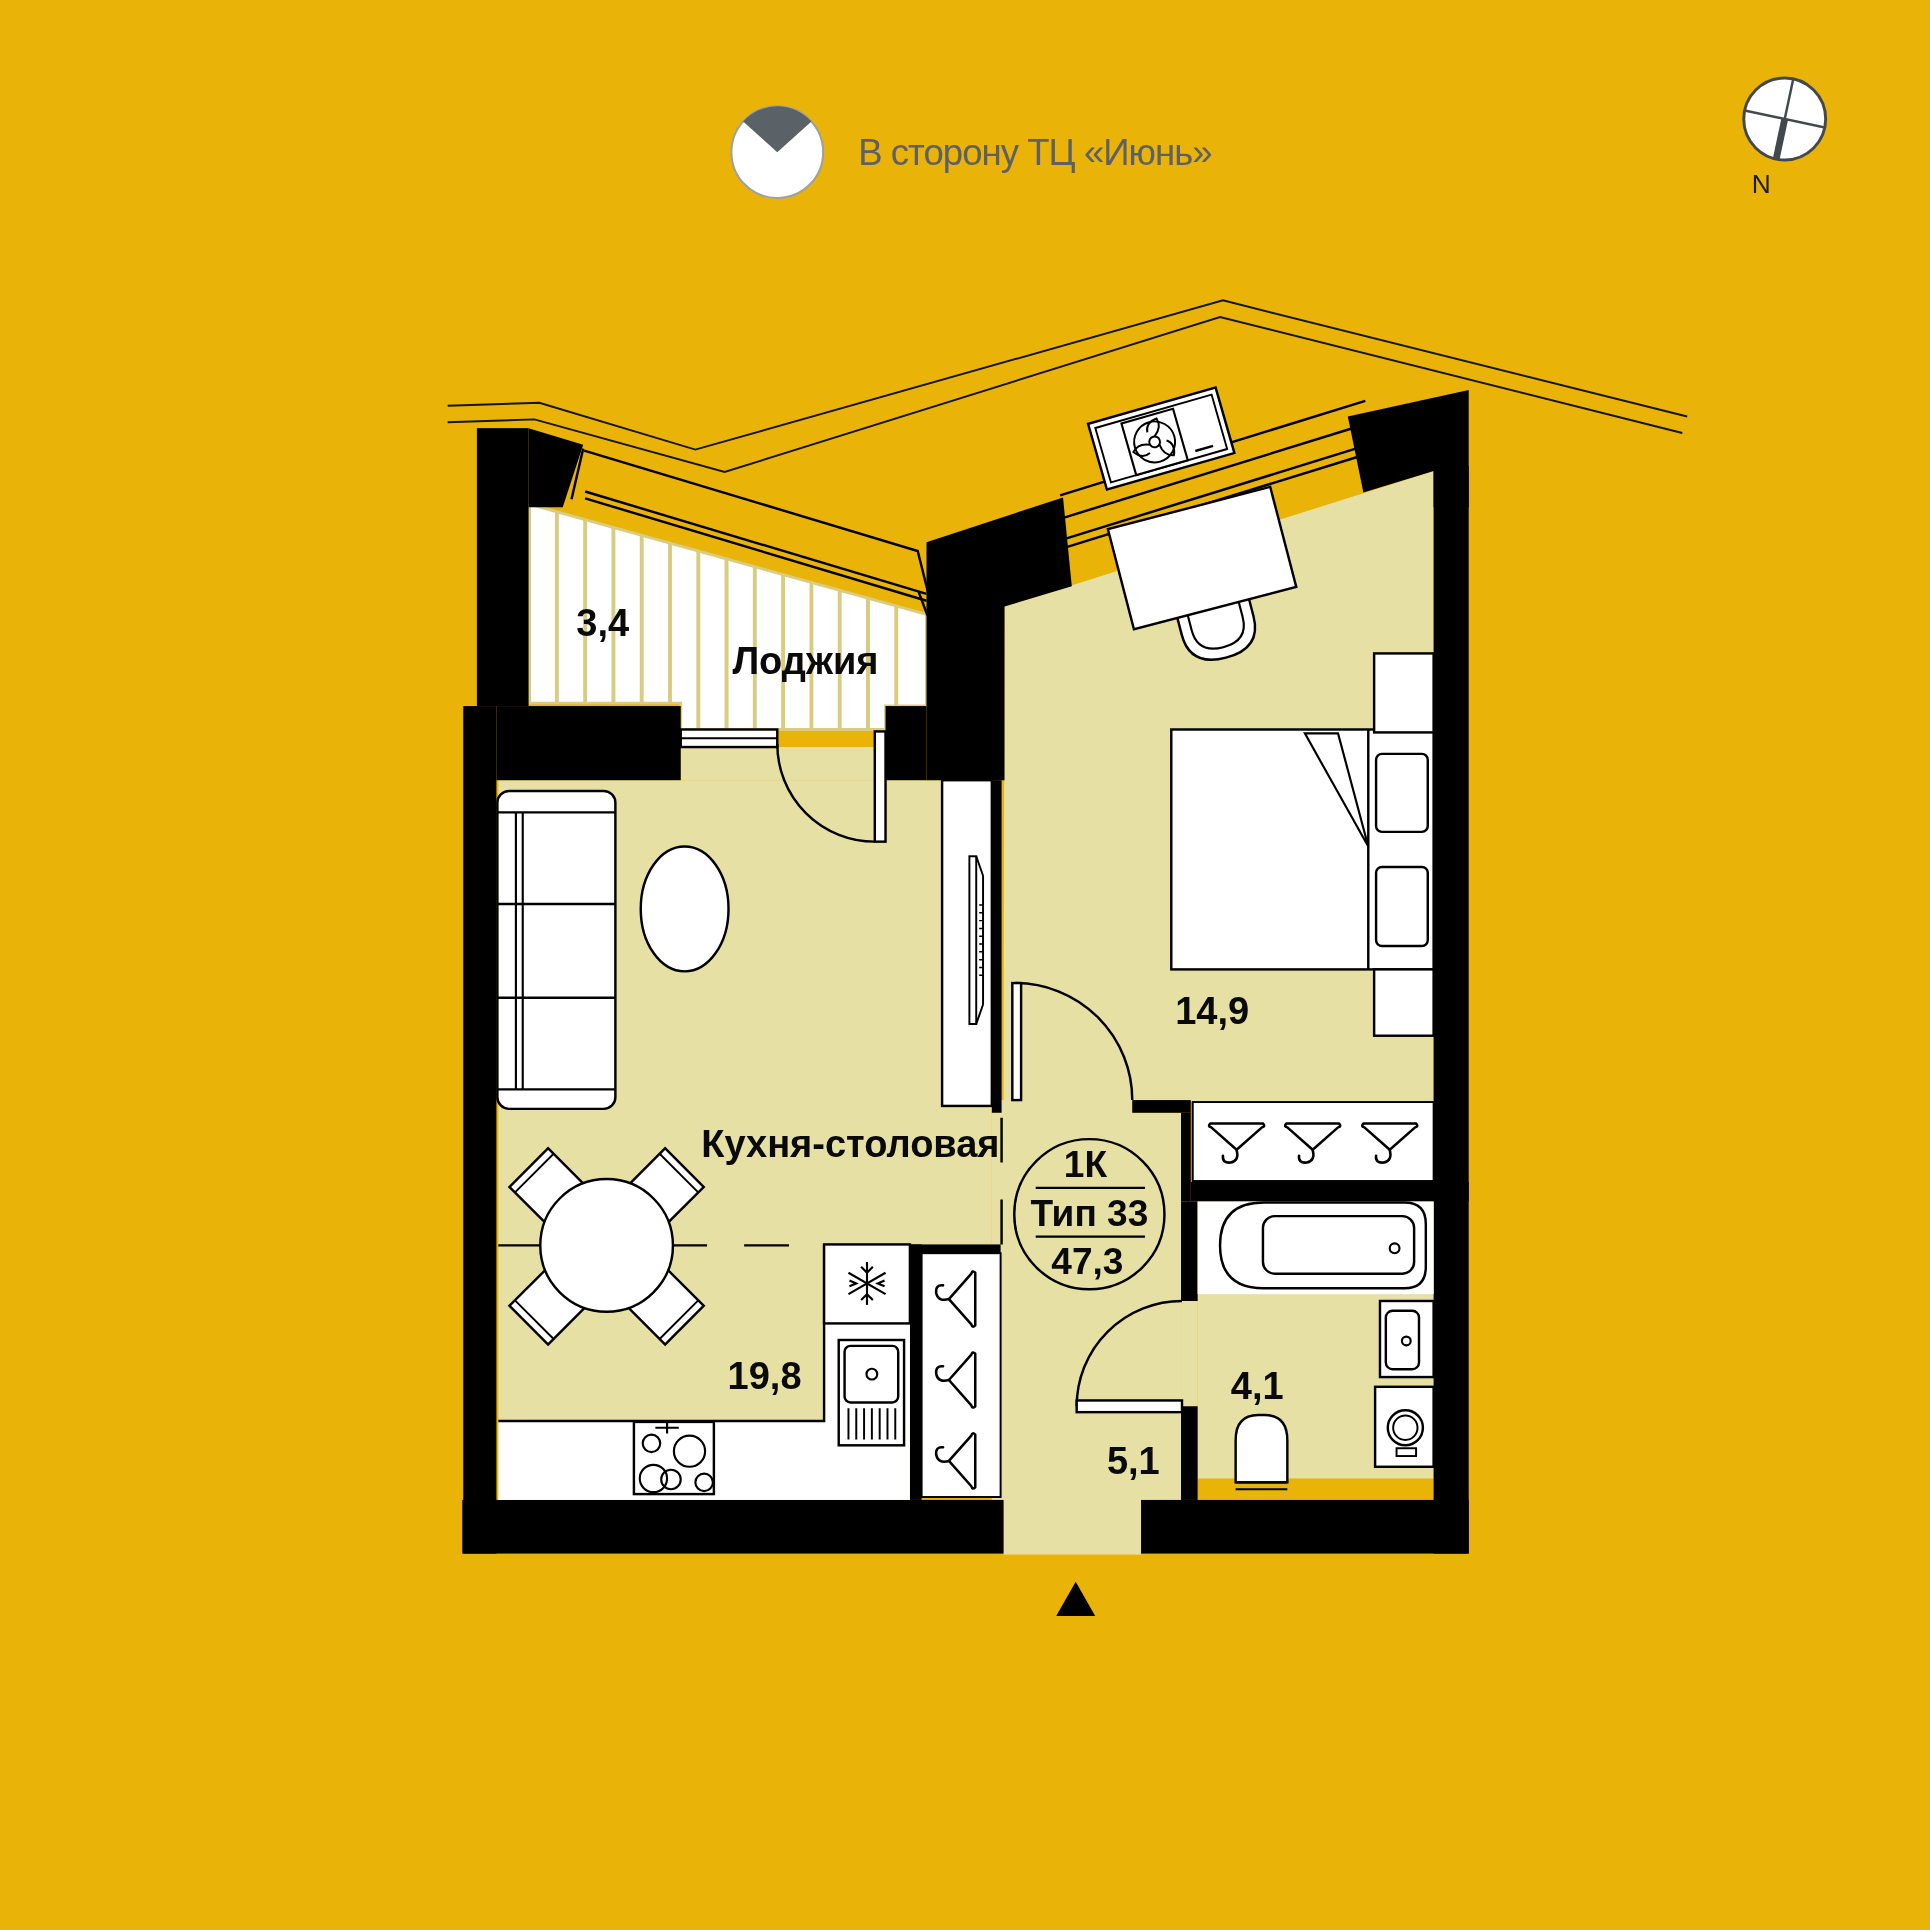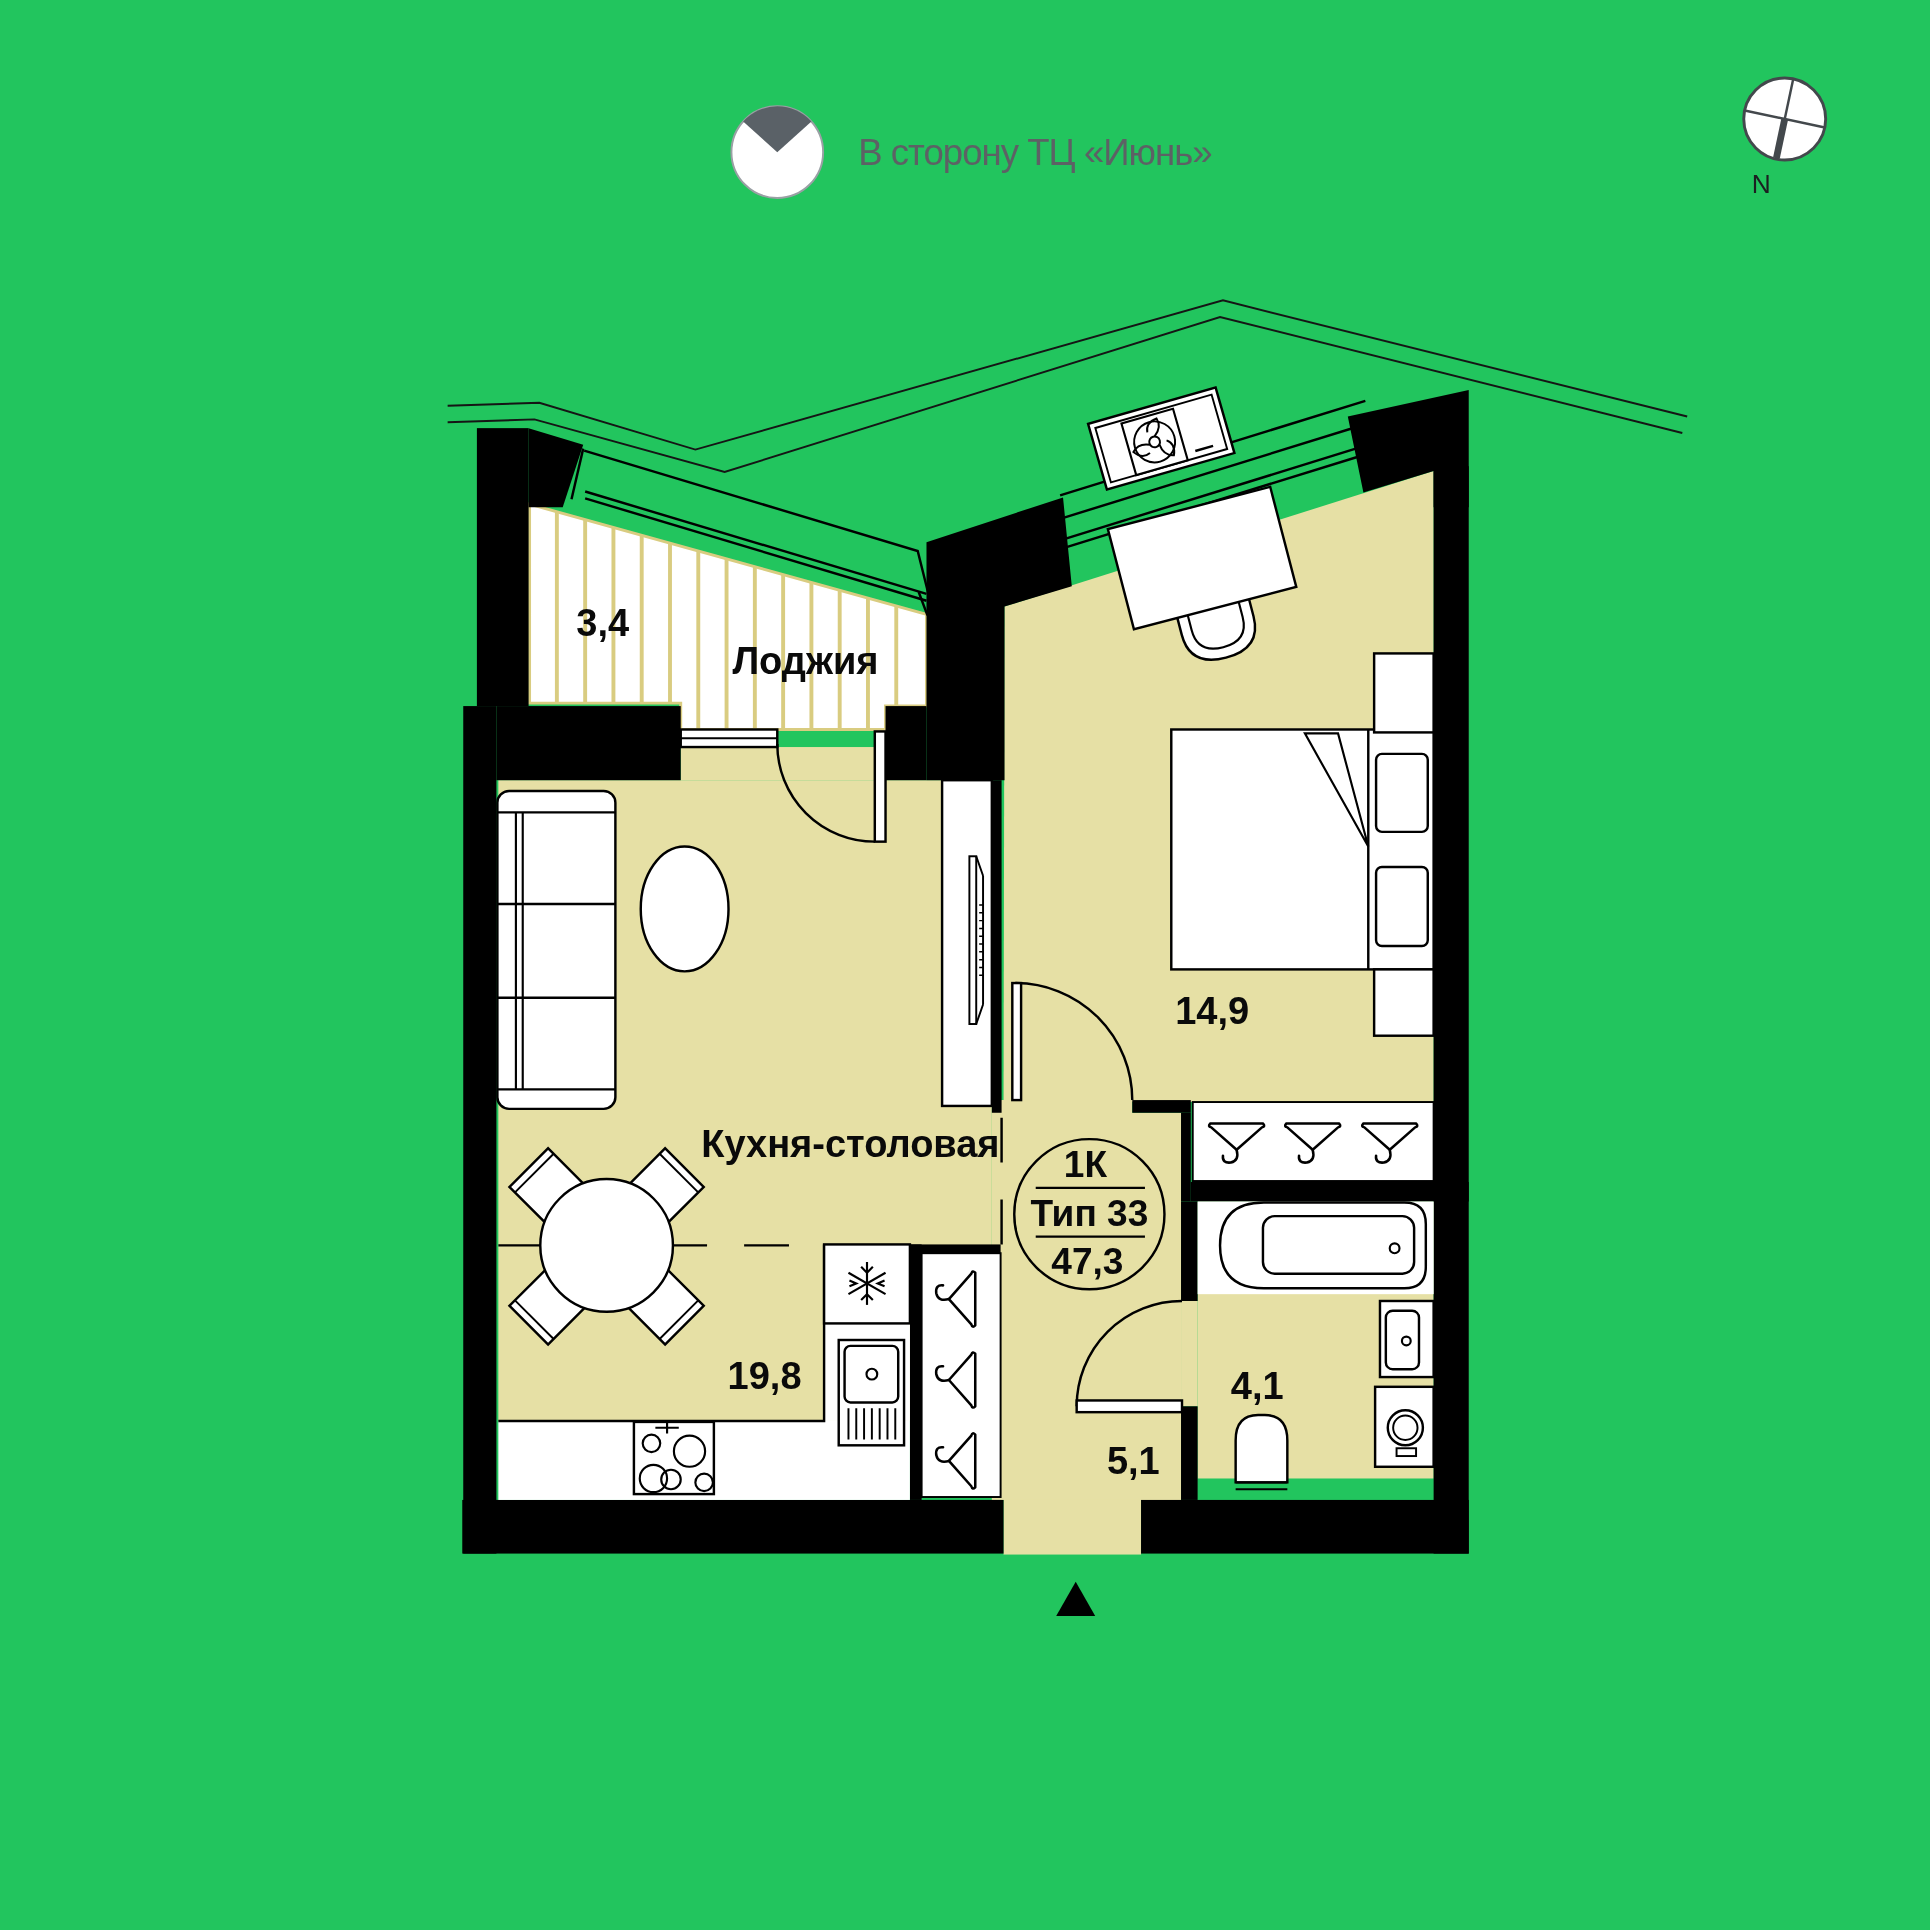--- a/index.html
+++ b/index.html
@@ -1,16 +1,16 @@
 <!DOCTYPE html>
 <html><head>
 <meta charset="utf-8">
 <style>
   html,body{margin:0;padding:0;background:#ffffff;}
-  .page{position:relative;width:1931px;height:1931px;background:#22c55e;overflow:hidden;
+  .page{position:relative;width:1931px;height:1931px;background:#eab308;overflow:hidden;
         font-family:"Liberation Sans", sans-serif;}
   svg{position:absolute;left:0;top:0;}
   text{font-family:"Liberation Sans", sans-serif;}
 </style>
 </head>
 <body>
 <div class="page">
 <svg width="1931" height="1931" viewBox="0 0 1980 1980">
 
   <circle cx="797" cy="156" r="47" fill="#ffffff" stroke="#9aa0a4" stroke-width="2"></circle>

